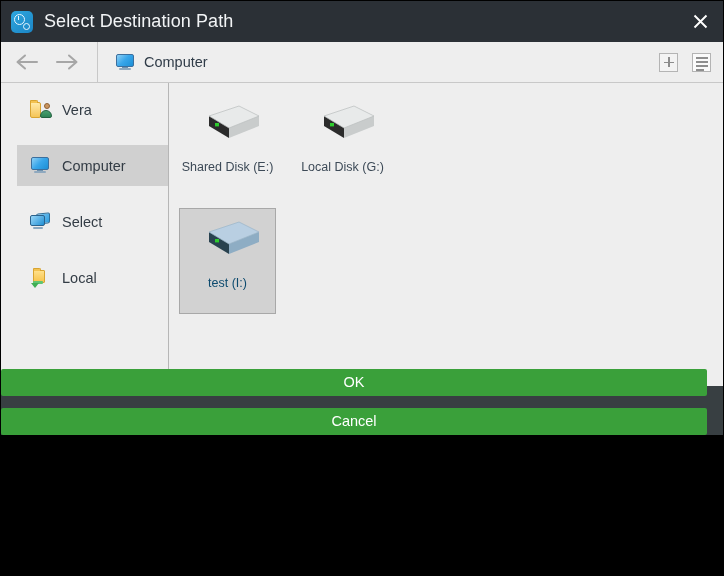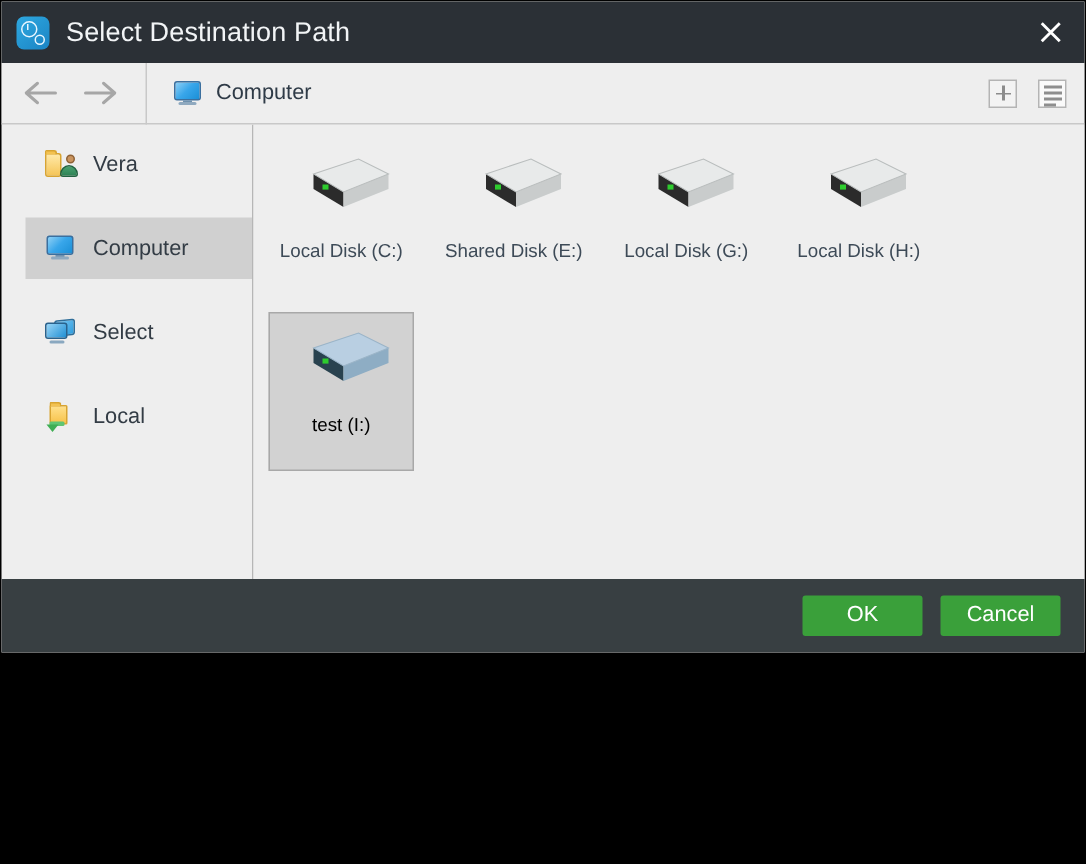--- a/index.html
+++ b/index.html
@@ -382,41 +382,41 @@
     border: 1px solid #a8a8a8;
     padding-top: 9px;
   }
   .tile-label {
     font-size: 12.5px;
     color: #3d4a57;
     margin-top: 14px;
     text-align: center;
     white-space: nowrap;
   }
-  .tile.selected .tile-label { color: #000000; }
+  .tile.selected .tile-label { color: #0c4a6e; }
 
   
   .drive {
     width: 66px;
     height: 44px;
     position: relative;
   }
   .drive svg { display: block; }
 
   
   .footer {
     height: 49px;
     min-height: 49px;
     background: #383f42;
     display: flex;
-    align-items: center;
     justify-content: flex-end;
     padding-right: 16px;
     box-sizing: border-box;
     gap: 12px;
+    flex-direction: column;
   }
   .btn {
     min-width: 80px;
     height: 27px;
     background: #3aa03a;
     color: #ffffff;
     font-size: 14.5px;
     border: none;
     border-radius: 2px;
     cursor: pointer;
@@ -517,32 +517,20 @@
             <span class="arrow"></span>
         </span>
         <span class="side-label">Local</span>
       </div>
 
     </div>
 
     <div class="content">
       <div class="grid">
 
-        <div class="tile">
-          <span class="drive">
-            <svg width="66" height="44" viewBox="0 0 66 44">
-              <polygon points="14,14 44,4 64,14 34,26" fill="#e8eaea"></polygon>
-              <polygon points="14,14 34,26 34,36 14,24" fill="#2b2b2b"></polygon>
-              <polygon points="34,26 64,14 64,24 34,36" fill="#c9cccc"></polygon>
-              <polygon points="14,14 44,4 64,14 34,26" fill="none" stroke="#b9bdbd" stroke-width="0.7"></polygon>
-              <rect x="20" y="21" width="4" height="3.4" fill="#2ecc2e"></rect>
-            </svg>
-          </span>
-          <span class="tile-label">Local Disk (C:)</span>
-        </div>
 
         <div class="tile">
           <span class="drive">
             <svg width="66" height="44" viewBox="0 0 66 44">
               <polygon points="14,14 44,4 64,14 34,26" fill="#e8eaea"></polygon>
               <polygon points="14,14 34,26 34,36 14,24" fill="#2b2b2b"></polygon>
               <polygon points="34,26 64,14 64,24 34,36" fill="#c9cccc"></polygon>
               <polygon points="14,14 44,4 64,14 34,26" fill="none" stroke="#b9bdbd" stroke-width="0.7"></polygon>
               <rect x="20" y="21" width="4" height="3.4" fill="#2ecc2e"></rect>
             </svg>
@@ -556,32 +544,20 @@
               <polygon points="14,14 44,4 64,14 34,26" fill="#e8eaea"></polygon>
               <polygon points="14,14 34,26 34,36 14,24" fill="#2b2b2b"></polygon>
               <polygon points="34,26 64,14 64,24 34,36" fill="#c9cccc"></polygon>
               <polygon points="14,14 44,4 64,14 34,26" fill="none" stroke="#b9bdbd" stroke-width="0.7"></polygon>
               <rect x="20" y="21" width="4" height="3.4" fill="#2ecc2e"></rect>
             </svg>
           </span>
           <span class="tile-label">Local Disk (G:)</span>
         </div>
 
-        <div class="tile">
-          <span class="drive">
-            <svg width="66" height="44" viewBox="0 0 66 44">
-              <polygon points="14,14 44,4 64,14 34,26" fill="#e8eaea"></polygon>
-              <polygon points="14,14 34,26 34,36 14,24" fill="#2b2b2b"></polygon>
-              <polygon points="34,26 64,14 64,24 34,36" fill="#c9cccc"></polygon>
-              <polygon points="14,14 44,4 64,14 34,26" fill="none" stroke="#b9bdbd" stroke-width="0.7"></polygon>
-              <rect x="20" y="21" width="4" height="3.4" fill="#2ecc2e"></rect>
-            </svg>
-          </span>
-          <span class="tile-label">Local Disk (H:)</span>
-        </div>
 
         <div style="flex-basis:100%;height:0;"></div>
 
         <div class="tile selected">
           <span class="drive">
             <svg width="66" height="44" viewBox="0 0 66 44">
               <polygon points="14,14 44,4 64,14 34,26" fill="#b9cfe2"></polygon>
               <polygon points="14,14 34,26 34,36 14,24" fill="#29424f"></polygon>
               <polygon points="34,26 64,14 64,24 34,36" fill="#8eadc4"></polygon>
               <polygon points="14,14 44,4 64,14 34,26" fill="none" stroke="#9ab4c8" stroke-width="0.7"></polygon>

